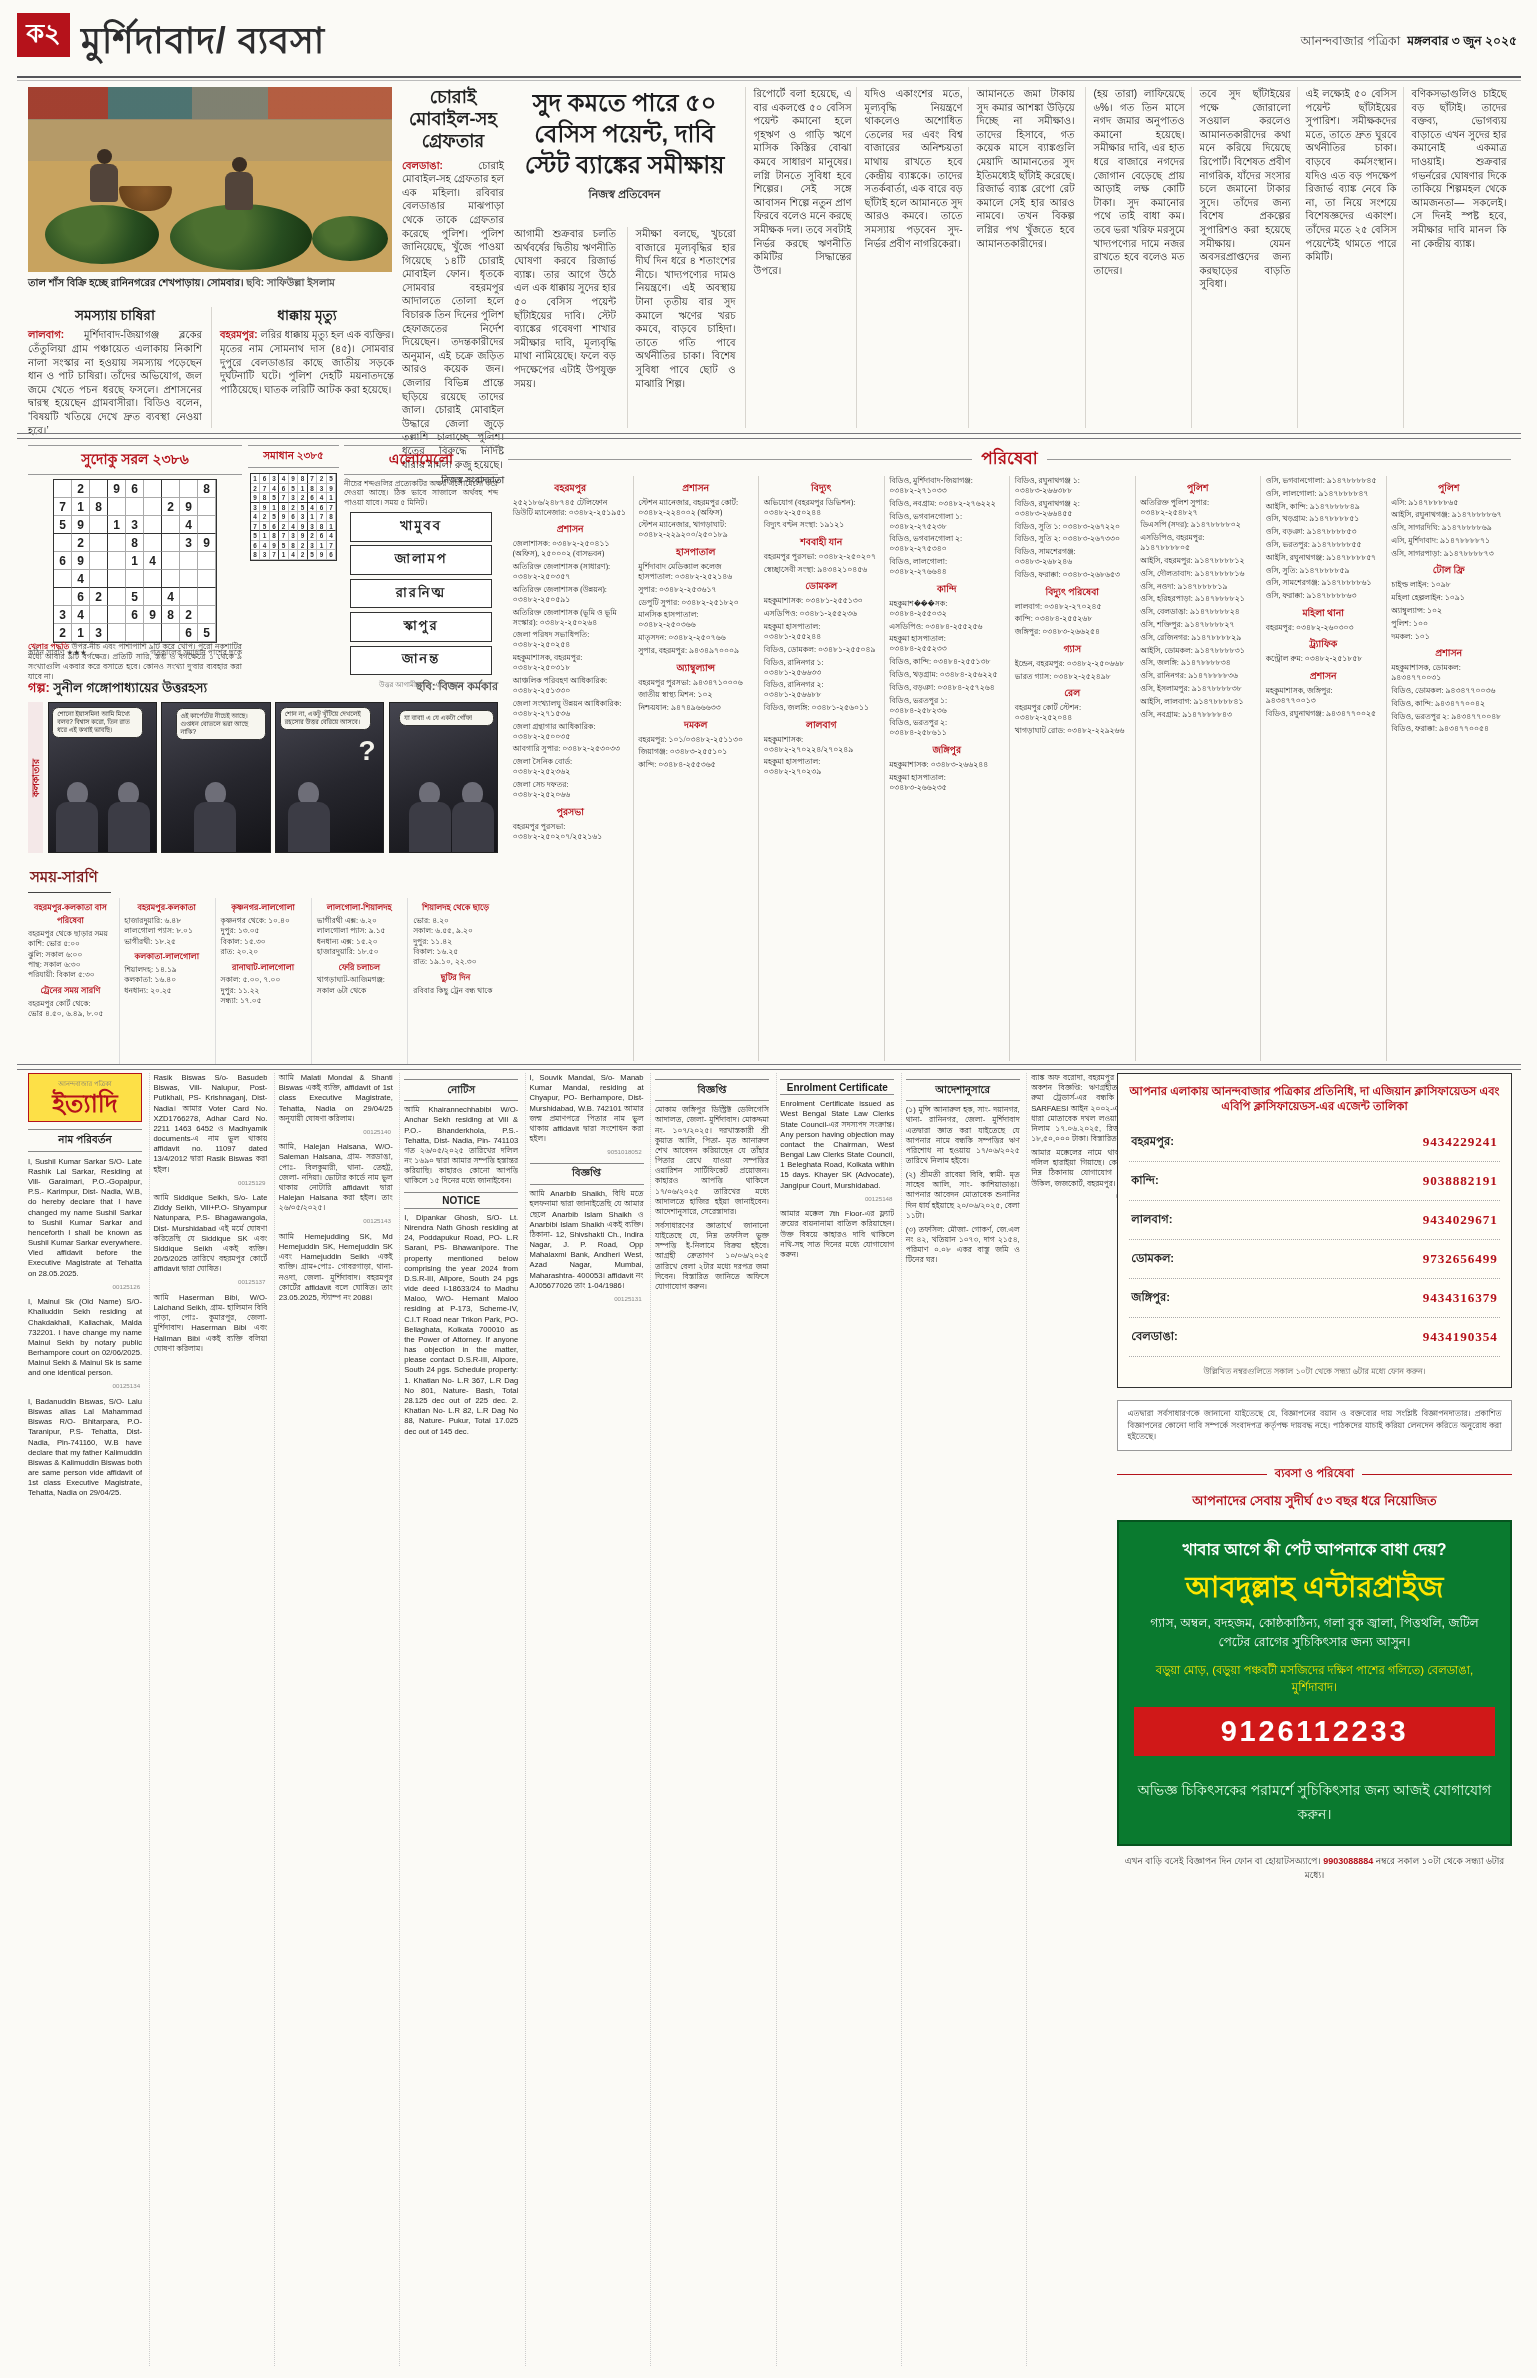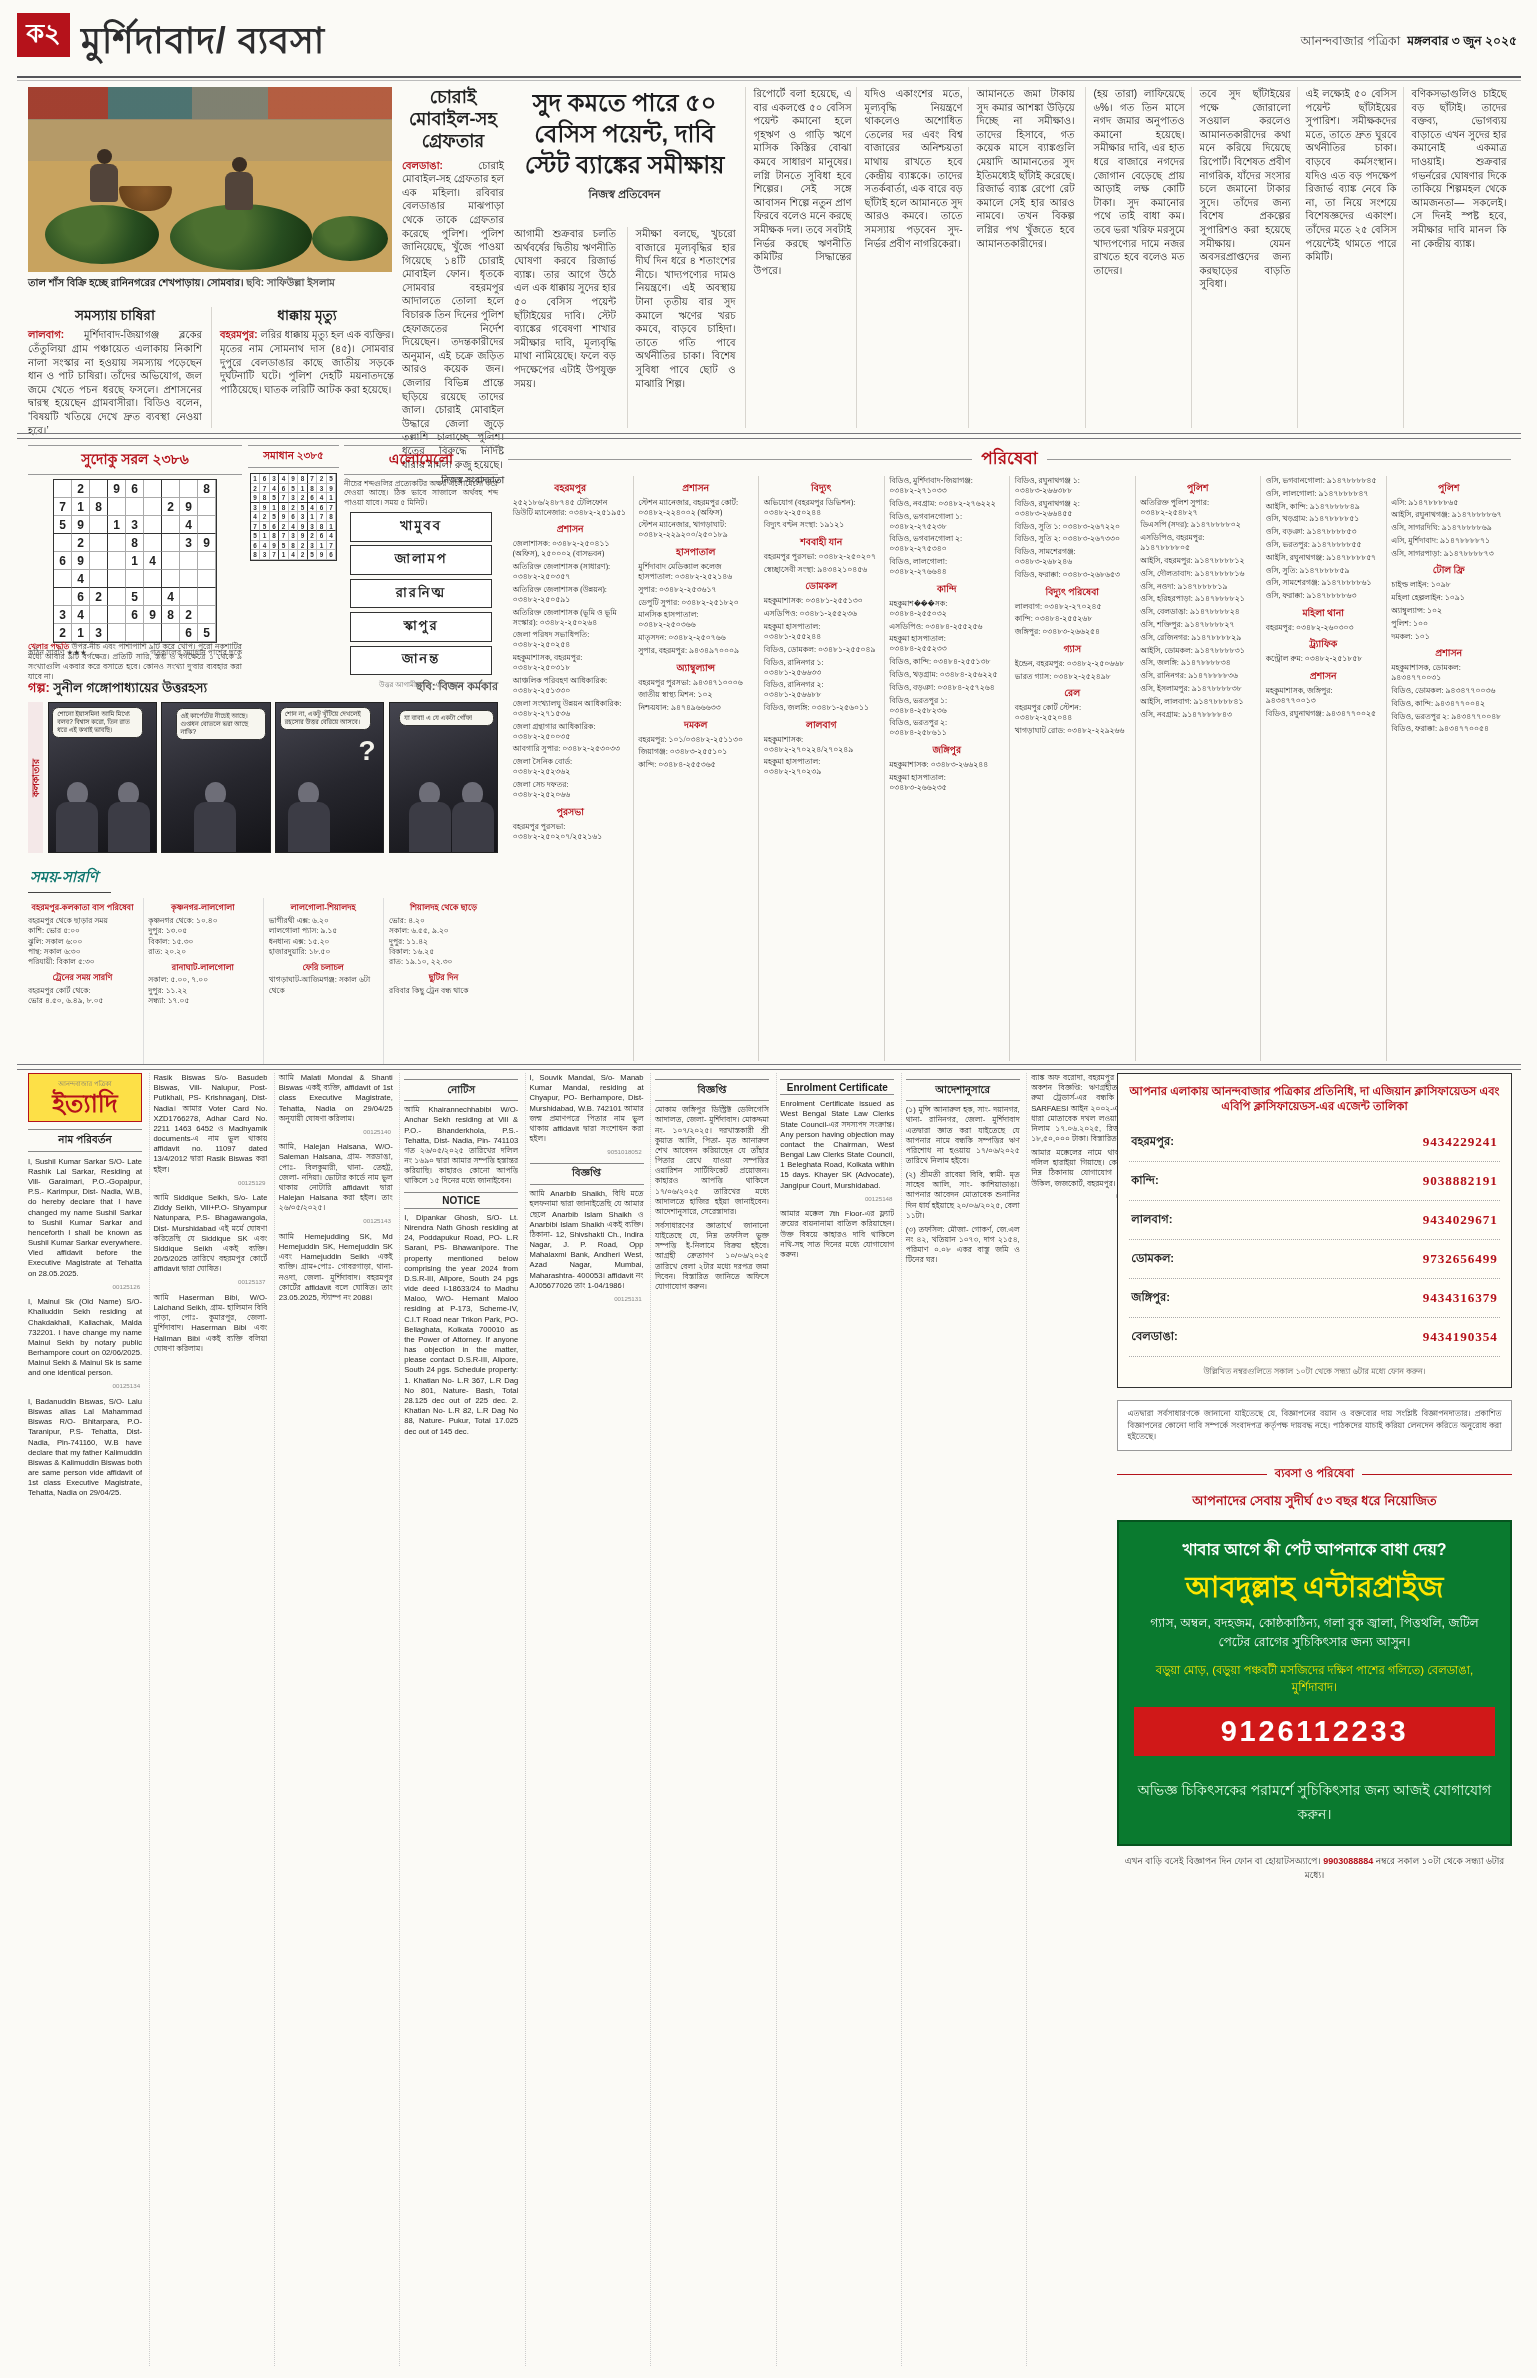--- a/index.html
+++ b/index.html
@@ -84,21 +84,21 @@
   .panel{position:relative;width:108px;background:linear-gradient(160deg,#45454f 0%,#26262d 55%,#141418 100%);
          border:0.9px solid #222;overflow:hidden;}
   .person2{position:absolute;bottom:-5.7px;}
   .person2 .h{width:21px;height:23px;border-radius:50% 50% 45% 45%;background:#6e6e78;margin:0 auto;}
   .person2 .b{width:42px;height:55px;border-radius:11.4px 11.4px 0 0;background:#3c3c45;margin-top:-2.8px;}
   .bub{position:absolute;background:#f7f6ef;border:0.9px solid #333;border-radius:6.6px;padding:2.8px 3.8px;
        font-size:6.4px;line-height:1.25;color:#111;width:81px;}
   .qmark{position:absolute;right:7.6px;top:32px;color:#f3f2ea;font-size:28px;font-weight:bold;}
   
   .tt{left:28px;top:865px;width:470px;height:193px;}
-  .tt-title{font-size:15px;font-weight:bold;color:#0f766e;border-bottom:1.9px solid #444;display:inline-block;padding:0 13.2px 1.9px 1.9px;font-style:italic;}
+  .tt-title{font-size:15px;font-weight:bold;color:#7f1d1d;border-bottom:1.9px solid #444;display:inline-block;padding:0 13.2px 1.9px 1.9px;}
   .tt-cols{display:flex;gap:5.7px;margin-top:4.7px;height:167px;overflow:hidden;}
   .tt-col{flex:1;border-left:0.9px solid #ddd;padding-left:4.7px;}
   .tt-col:first-child{border-left:none;padding-left:0;}
   .tt-col .blk-h{color:#b5121b;font-weight:bold;font-size:8.1px;text-align:center;margin:3.8px 0 1.9px;}
   .tt-col .blk-t{font-size:7.5px;line-height:1.35;color:#222;}
   
   .cls{left:28px;top:1073px;width:1075px;height:1293px;display:flex;gap:6.6px;}
   .cls-col{width:114px;flex:0 0 114px;overflow:hidden;border-left:0.9px dotted #ccc;padding-left:3.8px;}
   .cls-col:first-child{border-left:none;padding-left:0;}
   .cls-col .blk-h{font-size:10px;font-weight:bold;text-align:center;border-top:0.9px solid #888;border-bottom:0.9px solid #888;
@@ -612,20 +612,30 @@
           <div class="blk-t">বহরমপুর থেকে ছাড়ার সময়</div>
           <div class="blk-t">কাশি: ভোর ৫:০০</div>
           <div class="blk-t">ঝুলি: সকাল ৬:০০</div>
           <div class="blk-t">পান্থ: সকাল ৬:৩০</div>
           <div class="blk-t">পরিযায়ী: বিকাল ৫:৩০</div>
           <div class="blk-h">ট্রেনের সময় সারণি</div>
           <div class="blk-t">বহরমপুর কোর্ট থেকে:</div>
           <div class="blk-t">ভোর ৪.৫০, ৬.৪৯, ৮.০৫</div>
         </div>
       <div class="tt-col">
+          <div class="blk-h">বহরমপুর-কলকাতা</div>
+          <div class="blk-t">হাজারদুয়ারি: ৬.৪৮</div>
+          <div class="blk-t">লালগোলা প্যাস: ৮.০১</div>
+          <div class="blk-t">ভাগীরথী: ১৮.২৫</div>
+          <div class="blk-h">কলকাতা-লালগোলা</div>
+          <div class="blk-t">শিয়ালদহ: ১৪.১৯</div>
+          <div class="blk-t">কলকাতা: ১৬.৪০</div>
+          <div class="blk-t">ধনধান্য: ২০.২৫</div>
+        </div>
+      <div class="tt-col">
           <div class="blk-h">কৃষ্ণনগর-লালগোলা</div>
           <div class="blk-t">কৃষ্ণনগর থেকে: ১০.৪০</div>
           <div class="blk-t">দুপুর: ১৩.০৫</div>
           <div class="blk-t">বিকাল: ১৫.৩০</div>
           <div class="blk-t">রাত: ২০.২০</div>
           <div class="blk-h">রানাঘাট-লালগোলা</div>
           <div class="blk-t">সকাল: ৫.০০, ৭.০০</div>
           <div class="blk-t">দুপুর: ১১.২২</div>
           <div class="blk-t">সন্ধ্যা: ১৭.০৫</div>
         </div>

